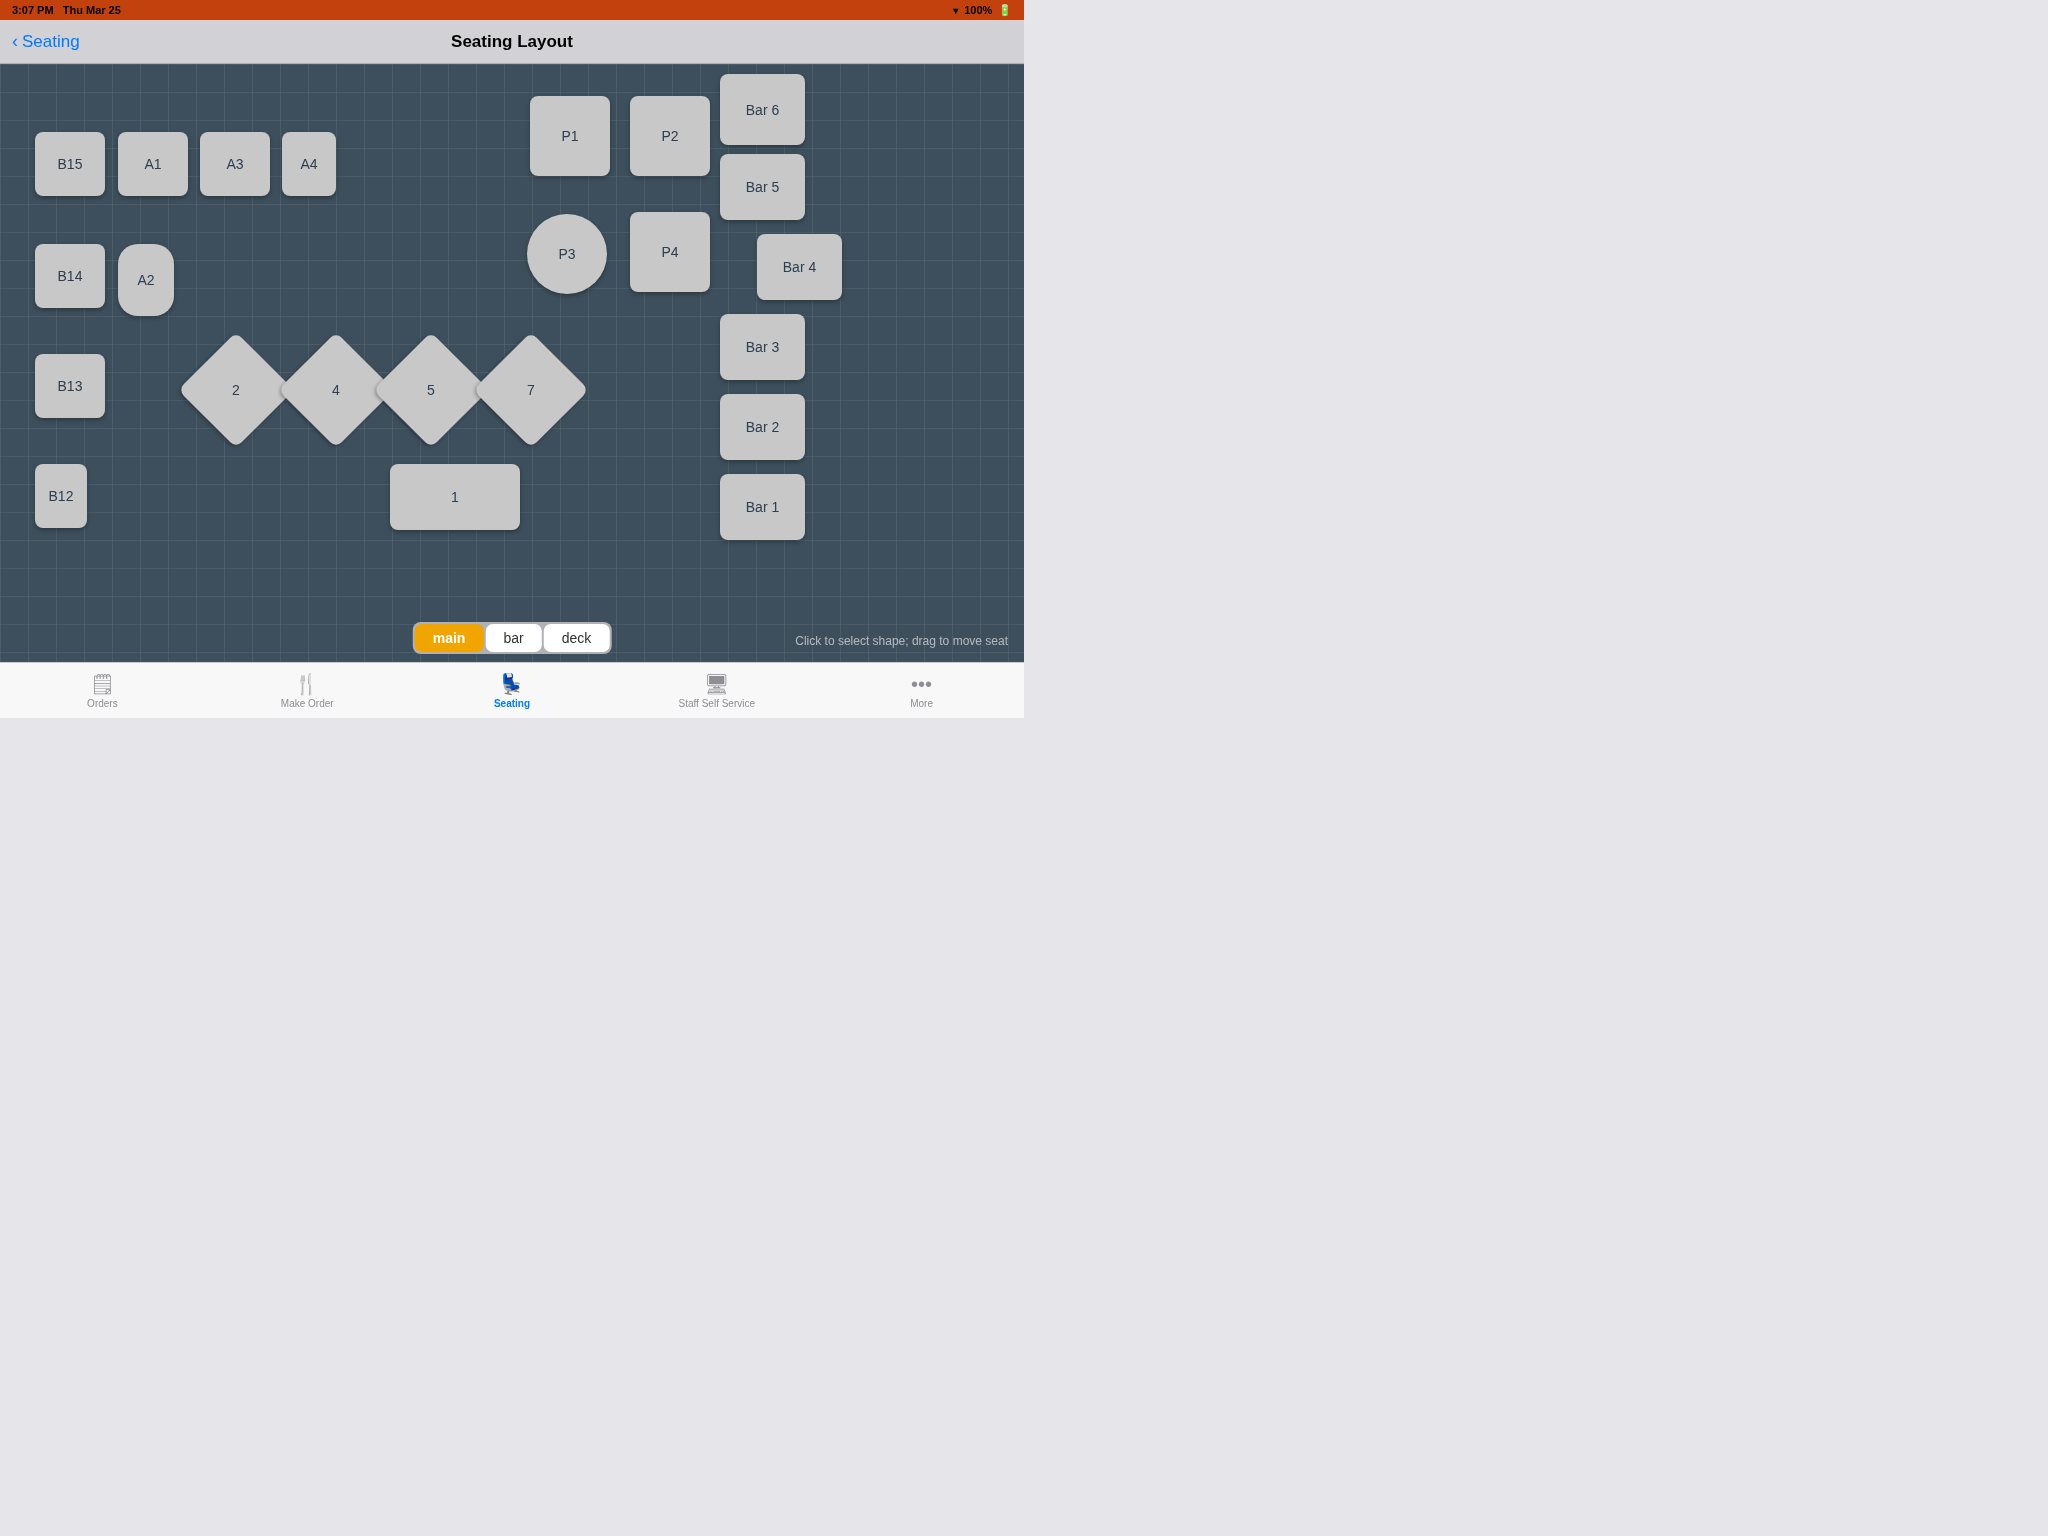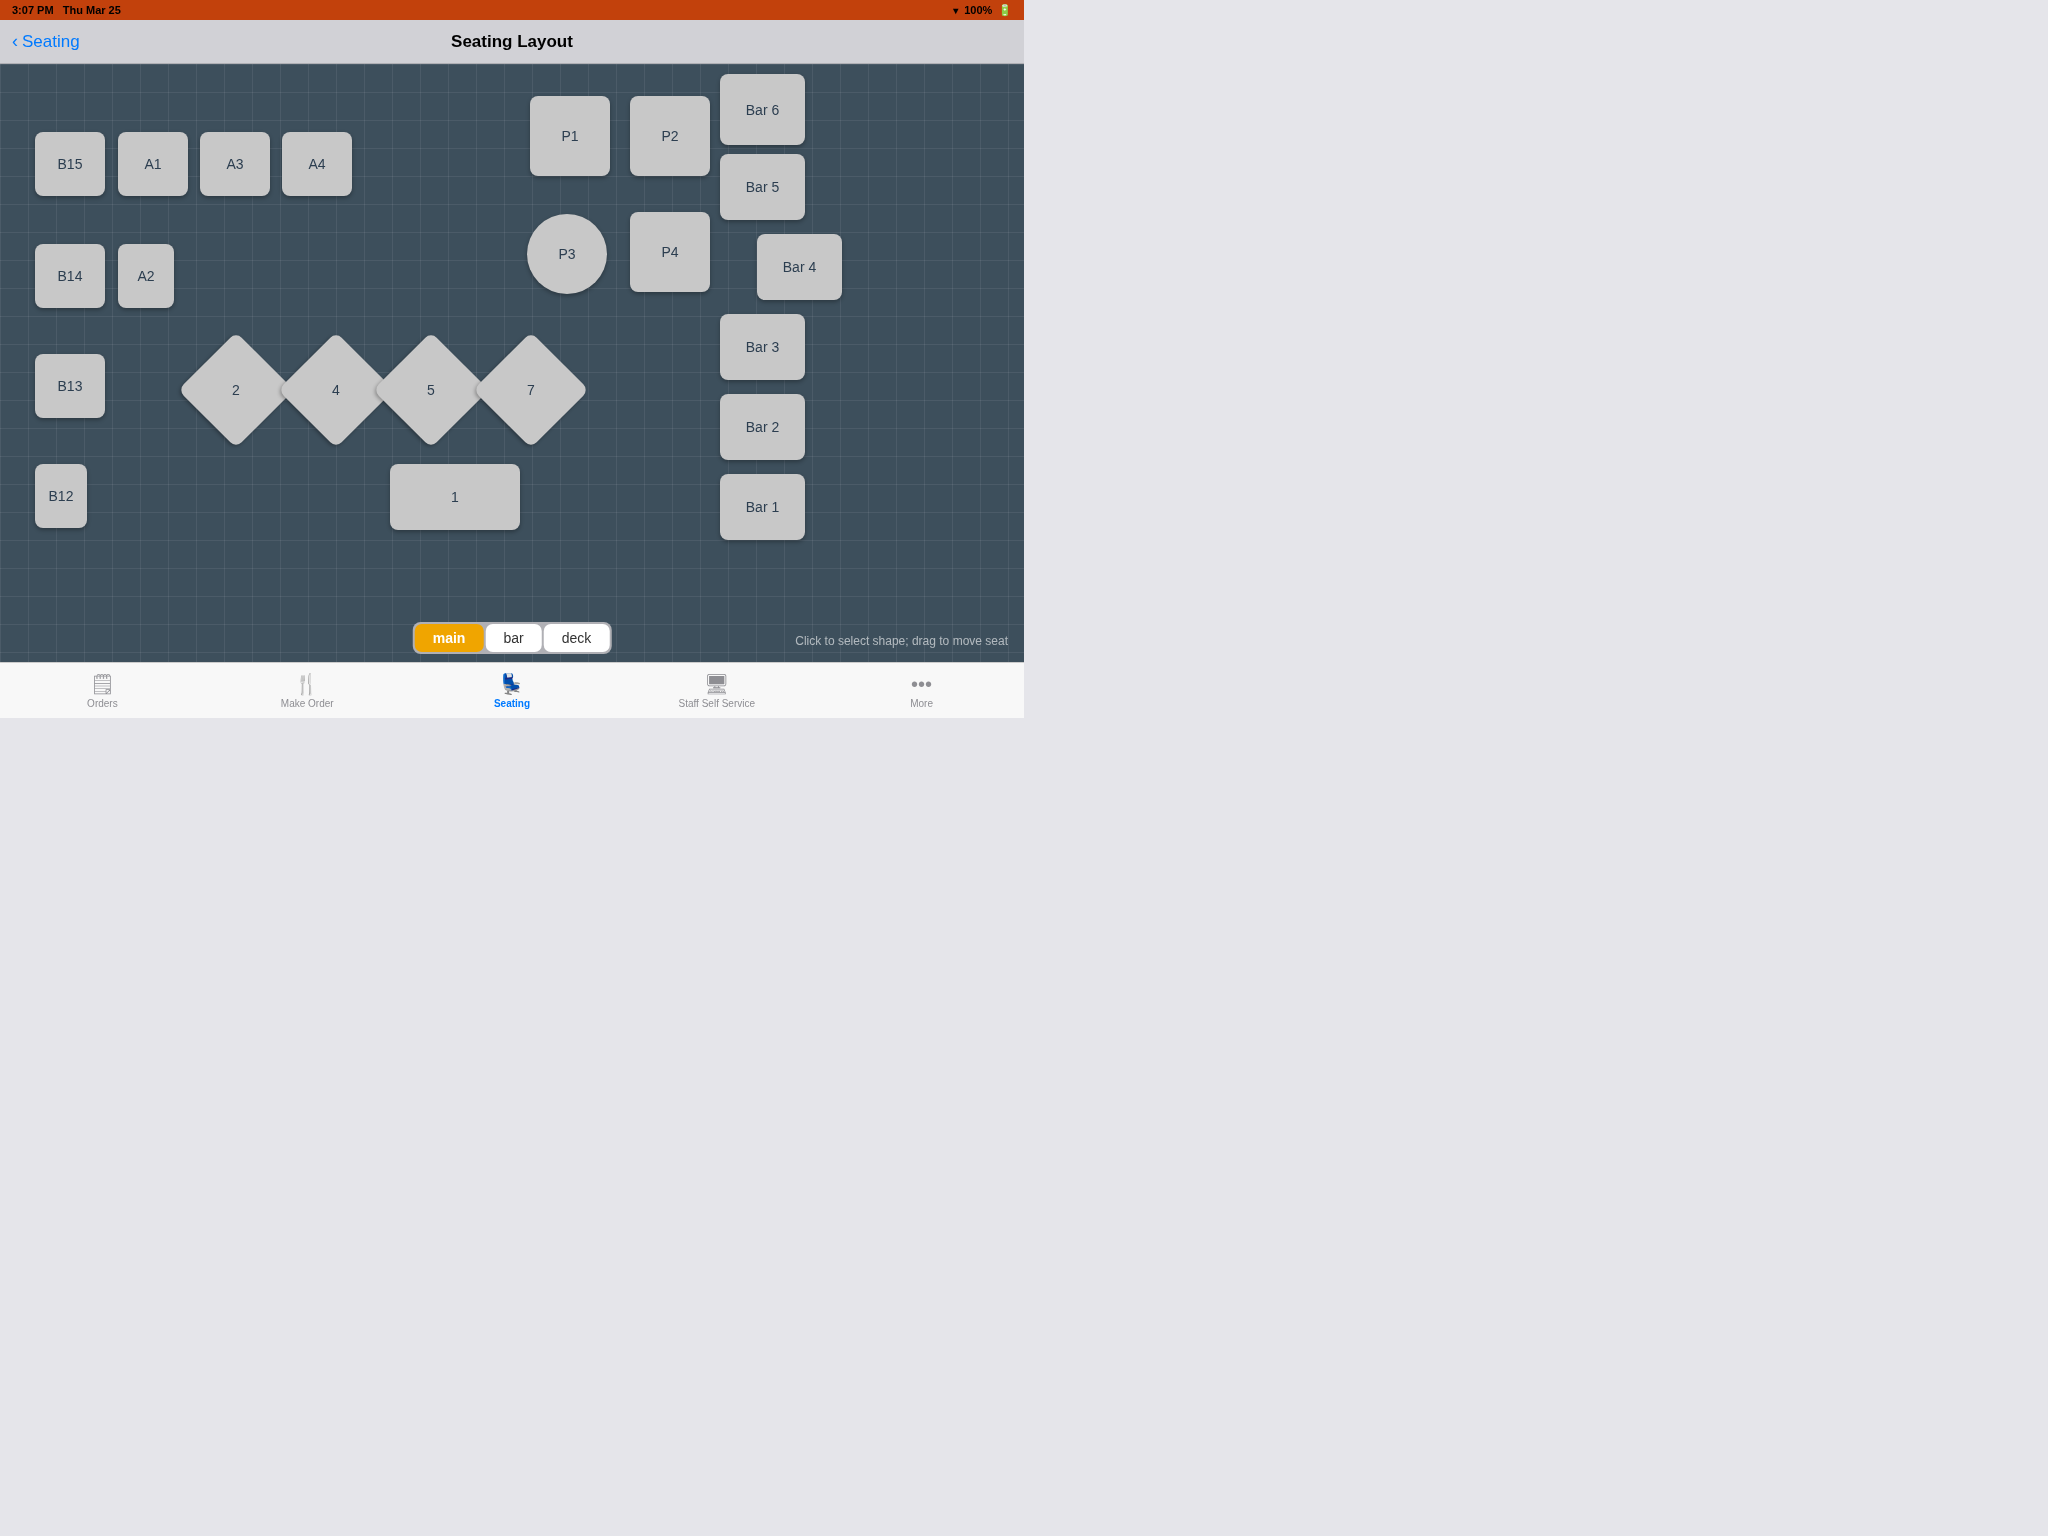--- a/index.html
+++ b/index.html
@@ -212,23 +212,23 @@
 
   <div class="floor-tab active">main</div>
       <div class="floor-tab">bar</div>
       <div class="floor-tab">deck</div>
     </div>
 
   <div class="hint-text">Click to select shape; drag to move seat</div>
 <div class="seat" style="left: 35px; top: 68px; width: 70px; height: 64px;">B15</div>
     <div class="seat" style="left: 118px; top: 68px; width: 70px; height: 64px;">A1</div>
     <div class="seat" style="left: 200px; top: 68px; width: 70px; height: 64px;">A3</div>
-    <div class="seat" style="left: 282px; top: 68px; width: 70px; height: 64px;">A4</div>
+    <div class="seat" style="left: 282px; top: 68px; width: 54px; height: 64px;">A4</div>
     <div class="seat" style="left: 35px; top: 180px; width: 70px; height: 64px;">B14</div>
-    <div class="seat" style="left: 118px; top: 180px; width: 56px; height: 64px;">A2</div>
+    <div class="seat" style="left: 118px; top: 180px; width: 56px; height: 72px; border-radius: 20px;">A2</div>
     <div class="seat" style="left: 35px; top: 290px; width: 70px; height: 64px;">B13</div>
     <div class="seat" style="left: 35px; top: 400px; width: 52px; height: 64px;">B12</div>
     <div class="seat" style="left: 530px; top: 32px; width: 80px; height: 80px;">P1</div>
     <div class="seat" style="left: 630px; top: 32px; width: 80px; height: 80px;">P2</div>
     <div class="seat" style="left: 630px; top: 148px; width: 80px; height: 80px;">P4</div>
     <div class="seat" style="left: 720px; top: 10px; width: 85px; height: 71px;">Bar 6</div>
     <div class="seat" style="left: 720px; top: 90px; width: 85px; height: 66px;">Bar 5</div>
     <div class="seat" style="left: 720px; top: 170px; width: 85px; height: 66px; margin-left: 37px;">Bar 4</div>
     <div class="seat" style="left: 720px; top: 250px; width: 85px; height: 66px;">Bar 3</div>
     <div class="seat" style="left: 720px; top: 330px; width: 85px; height: 66px;">Bar 2</div>

